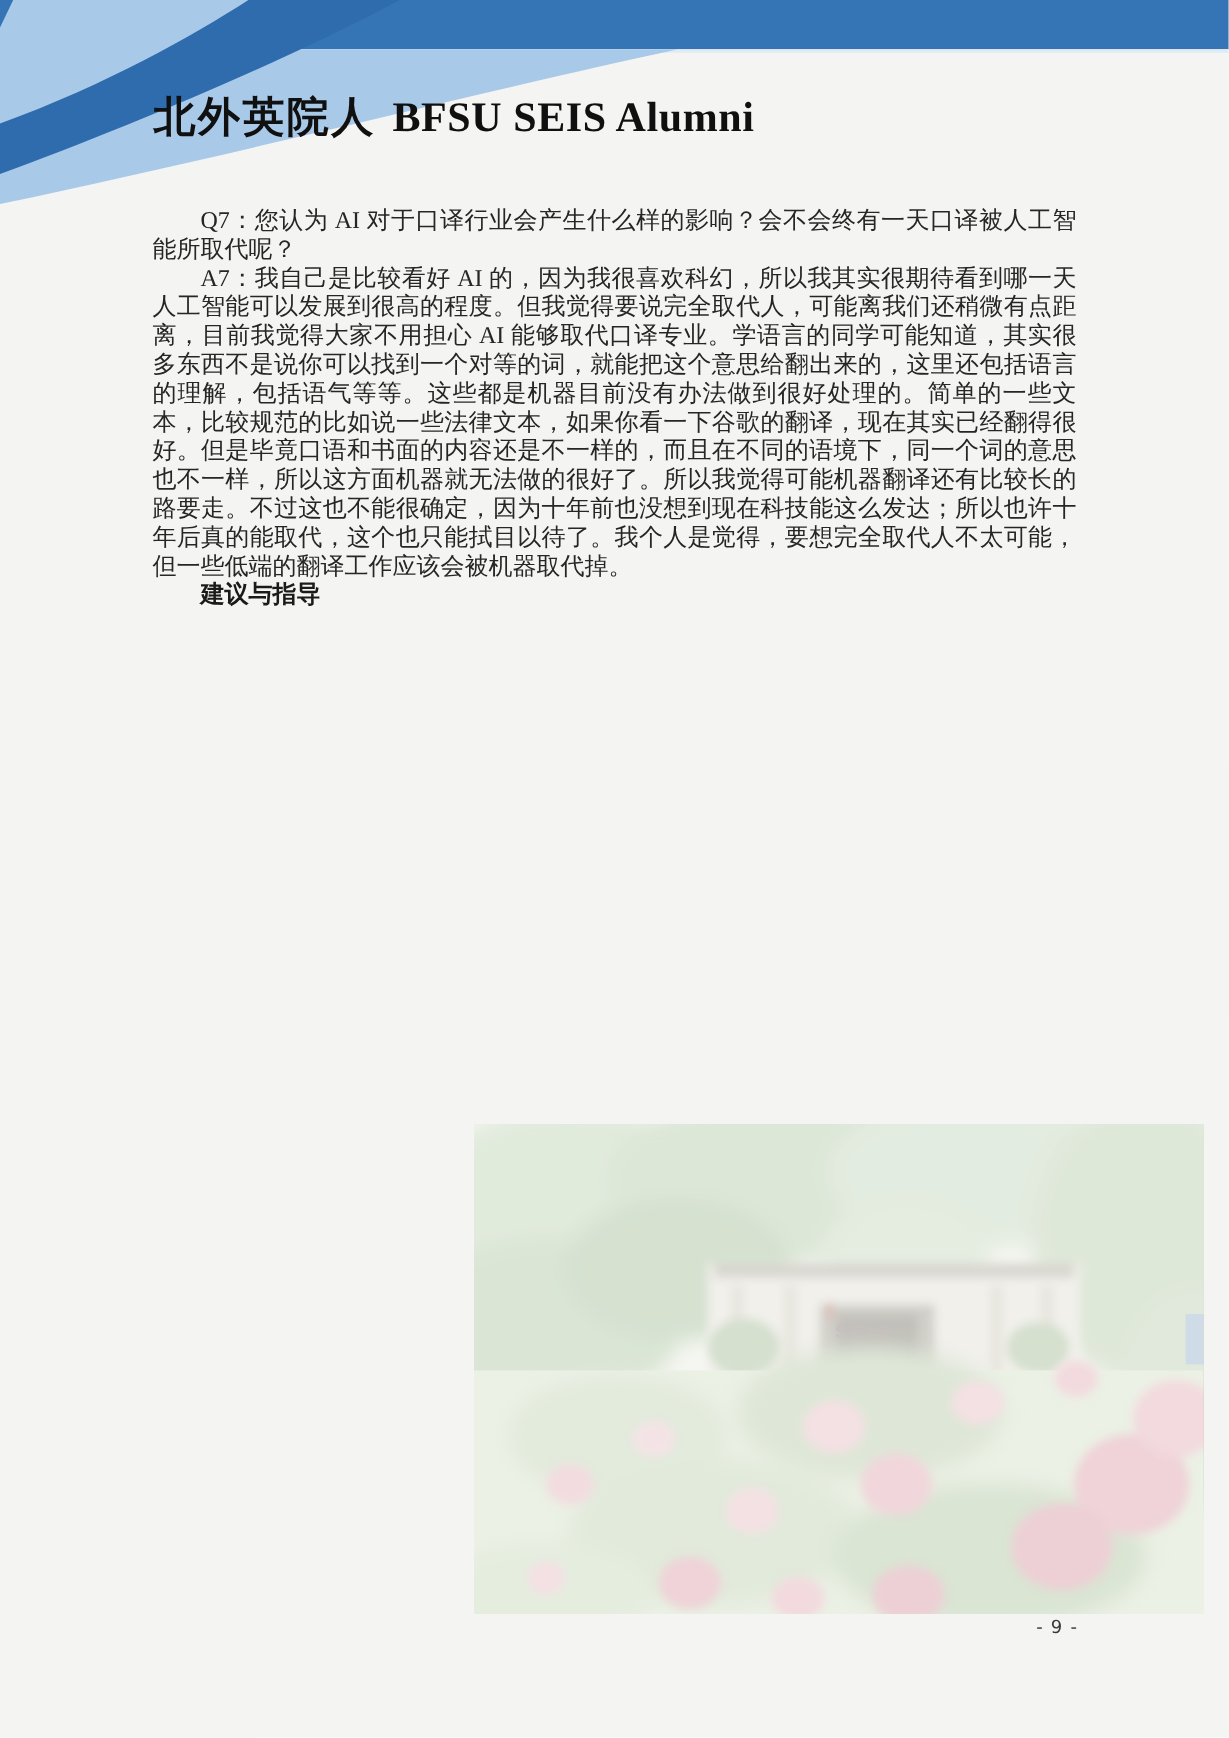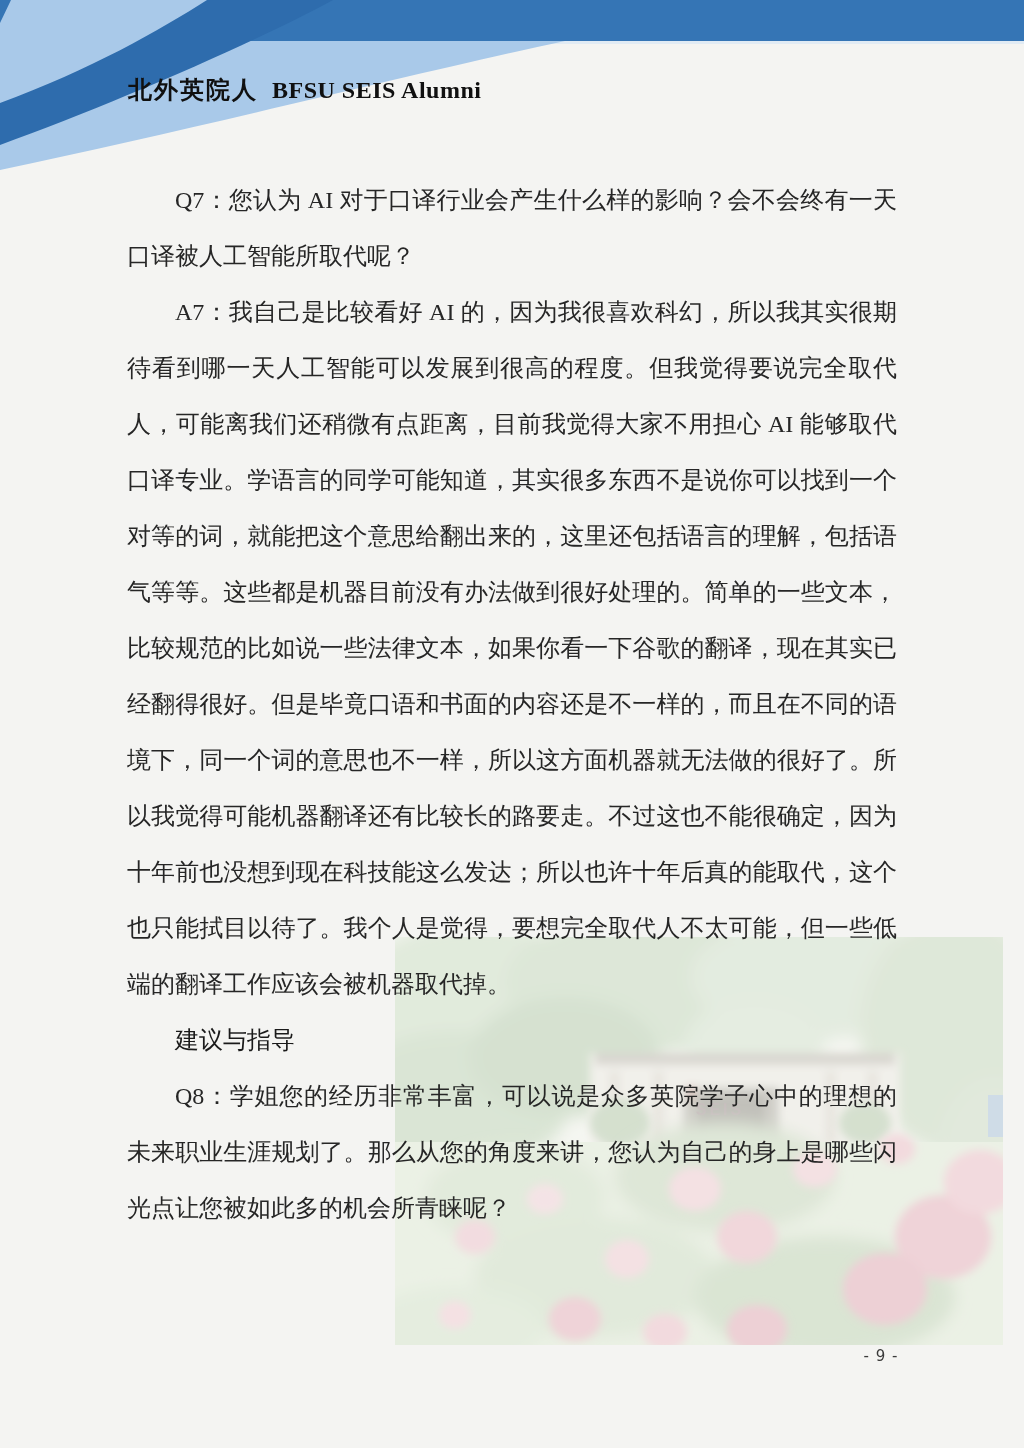--- a/index.html
+++ b/index.html
@@ -9,40 +9,40 @@
     background:#f4f4f2;
     overflow:hidden;
     font-family:"Liberation Serif","DejaVu Serif",serif;
   }
   
   .header-art{
     position:absolute;left:0;top:0;width:1024px;height:230px;
   }
   .page-title{
     position:absolute;left:128px;top:74px;height:44px;
-    font-size:24px;font-weight:bold;color:#101010;
+    font-size:35px;font-weight:bold;color:#101010;
     white-space:nowrap;letter-spacing:0.5px;
   }
   .page-title .zh{letter-spacing:2px;}
   .page-title .en{margin-left:14px;letter-spacing:0.5px;}
   
   .photo{
     position:absolute;left:395px;top:937px;width:608px;height:408px;
     z-index:1;
   }
   
   .article{
     position:absolute;left:127px;top:172px;width:770px;
     z-index:2;
-    font-size:24px;line-height:56px;color:#262626;
+    font-size:20px;line-height:24px;color:#262626;
     text-align:justify;
   }
   .article p{margin:0;text-indent:2em;}
   .article p.section-heading{
-    font-weight:normal;
+    font-weight:bold;
     text-indent:2em;
     color:#1a1a1a;
   }
   .article p.gap-before{margin-top:87px;}
   
   .page-number{
     position:absolute;left:845px;top:1347px;width:72px;
     z-index:2;
     text-align:center;
     font-family:"DejaVu Sans","Liberation Sans",sans-serif;
@@ -142,18 +142,17 @@
       </g>
 
       <rect width="608" height="408" fill="#ffffff" opacity="0.45"></rect>
     </svg>
   </div>
 
   <div class="article">
     <p>Q7：您认为 AI 对于口译行业会产生什么样的影响？会不会终有一天口译被人工智能所取代呢？</p>
     <p>A7：我自己是比较看好 AI 的，因为我很喜欢科幻，所以我其实很期待看到哪一天人工智能可以发展到很高的程度。但我觉得要说完全取代人，可能离我们还稍微有点距离，目前我觉得大家不用担心 AI 能够取代口译专业。学语言的同学可能知道，其实很多东西不是说你可以找到一个对等的词，就能把这个意思给翻出来的，这里还包括语言的理解，包括语气等等。这些都是机器目前没有办法做到很好处理的。简单的一些文本，比较规范的比如说一些法律文本，如果你看一下谷歌的翻译，现在其实已经翻得很好。但是毕竟口语和书面的内容还是不一样的，而且在不同的语境下，同一个词的意思也不一样，所以这方面机器就无法做的很好了。所以我觉得可能机器翻译还有比较长的路要走。不过这也不能很确定，因为十年前也没想到现在科技能这么发达；所以也许十年后真的能取代，这个也只能拭目以待了。我个人是觉得，要想完全取代人不太可能，但一些低端的翻译工作应该会被机器取代掉。</p>
     <p class="section-heading">建议与指导</p>
-    <p>Q8：学姐您的经历非常丰富，可以说是众多英院学子心中的理想的未来职业生涯规划了。那么从您的角度来讲，您认为自己的身上是哪些闪光点让您被如此多的机会所青睐呢？</p>
   </div>
 
   <div class="page-number">- 9 -</div>
 
 </div>
 
 </body></html>

